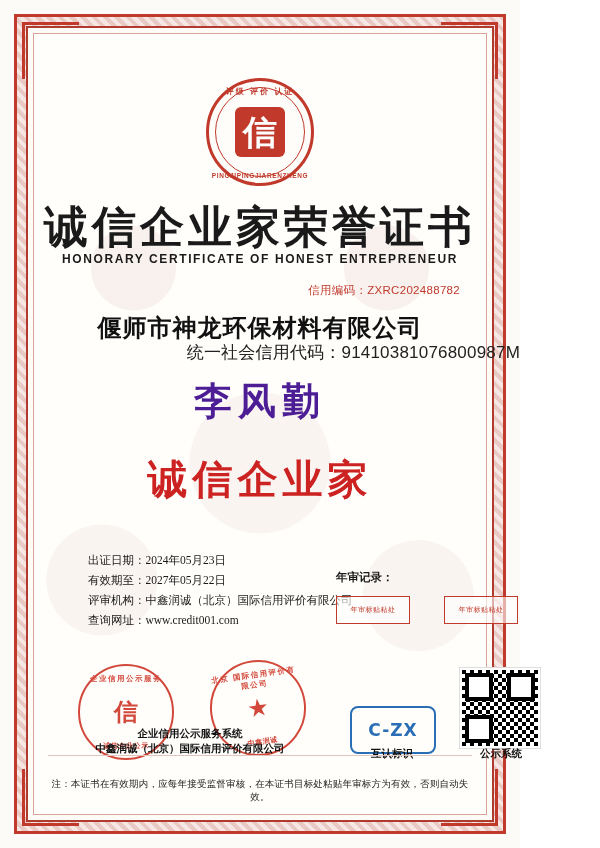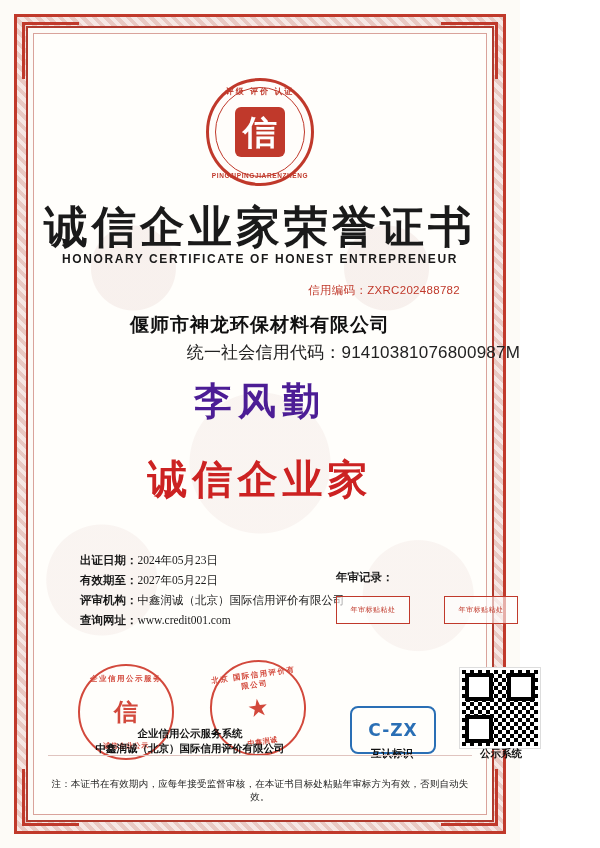--- a/index.html
+++ b/index.html
@@ -161,21 +161,21 @@
     color: #c0392b;
     letter-spacing: 0.3px;
   }
 
   
   .company {
     position: absolute;
     left: 0; right: 0;
     top: 312px;
     text-align: center;
-    font-size: 19px;
+    font-size: 24px;
     font-weight: bold;
     color: #111;
     letter-spacing: 1px;
     font-family: Liberation Mono, monospace;
   }
   .uscc {
     position: absolute;
     left: 0; right: 0;
     top: 341px;
     text-align: right;
@@ -211,21 +211,21 @@
   
   .details {
     position: absolute;
     left: 80px;
     top: 550px;
     font-size: 11.5px;
     color: #1a1a1a;
     line-height: 20px;
   }
   .details .row { white-space: nowrap; }
-  .details .label { font-weight: bold; }
+  .details .label { font-weight: normal; margin-left: 8px; }
   .details .mono { font-family: "Liberation Serif", serif; }
 
   .annual-block {
     position: absolute;
     left: 336px;
     top: 570px;
     font-size: 11.5px;
     color: #1a1a1a;
   }
   .annual-label { font-weight: bold; margin-bottom: 6px; }

